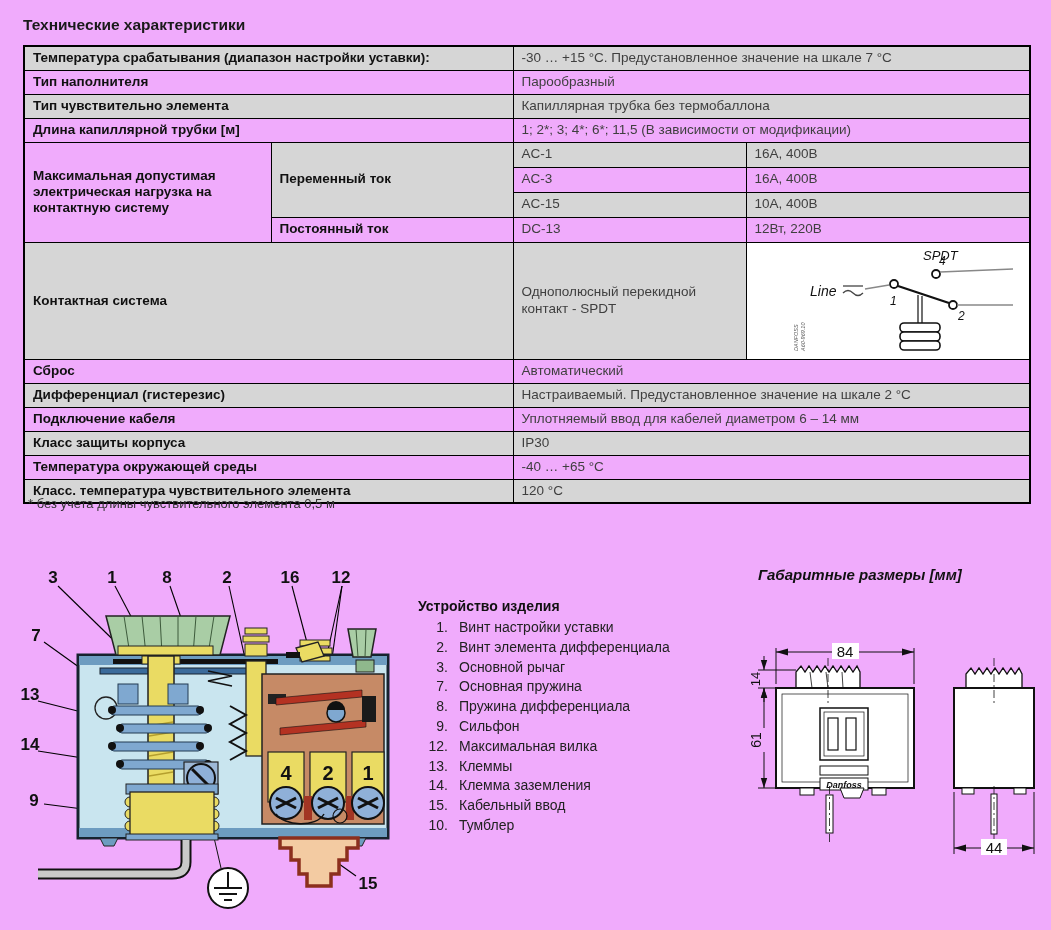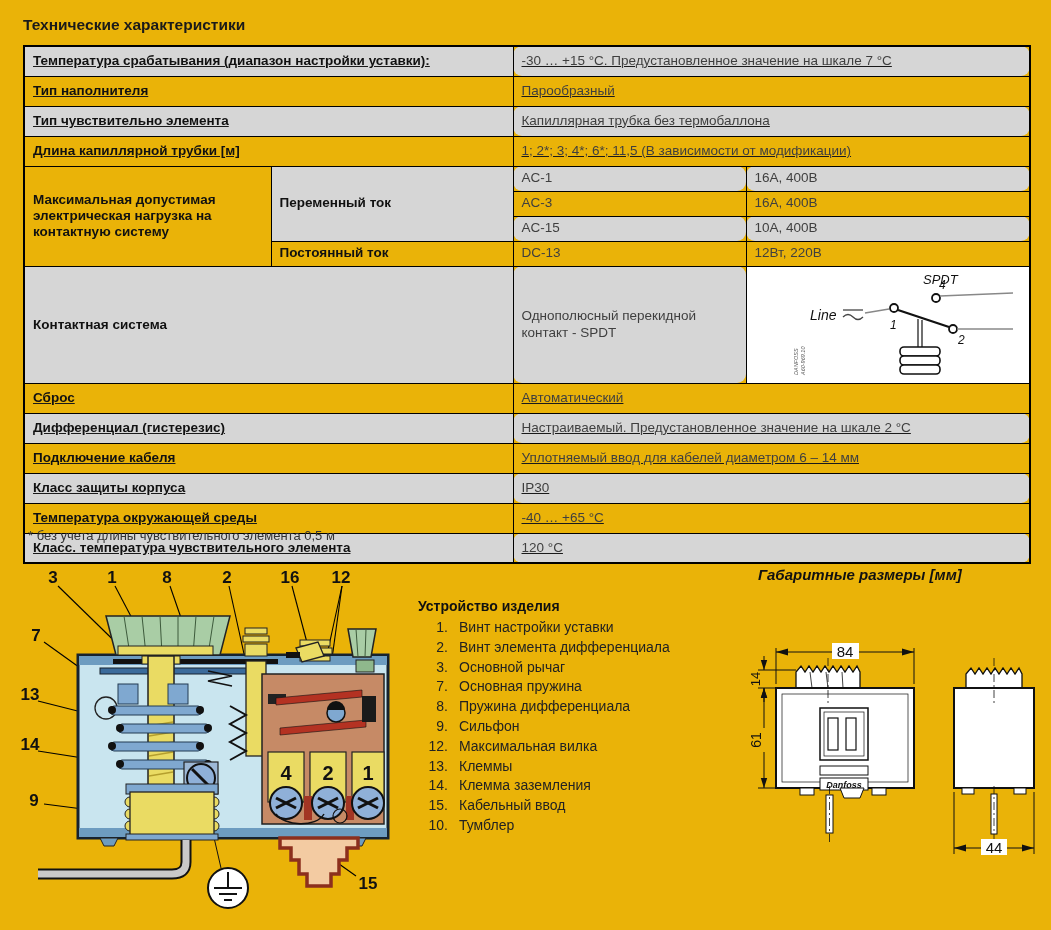--- a/index.html
+++ b/index.html
@@ -1,28 +1,28 @@
 <!DOCTYPE html>
 <html><head>
 <meta charset="utf-8">
 <style>
   html,body{margin:0;padding:0;background:#fff;}
-  .page{position:relative;width:1051px;height:930px;background:#eab308;
+  .page{position:relative;width:1051px;height:930px;background:#f0abfc;
         font-family:"Liberation Sans","DejaVu Sans",sans-serif;color:#1a1a1a;overflow:hidden;}
   .title{position:absolute;left:23px;top:16px;font-size:15.5px;font-weight:bold;color:#1a1a1a;}
   table.specs{position:absolute;left:23px;top:45px;width:1006px;border-collapse:collapse;
         table-layout:fixed;border:2px solid #000;}
   table.specs td{border:1px solid #000;padding:2px 8px;vertical-align:middle;
         font-size:13.5px;line-height:1.2;}
   td.lab{font-weight:bold;color:#111;}
-  td.val{color:#3f3f3f;border-radius:9px;}
+  td.val{color:#3f3f3f;}
   td.g{background:#d6d6d6;}
-  tr.h26{height:30px;text-decoration:underline;} tr.h25{height:25px;} tr.hc{height:110px;}
+  tr.h26{height:24px;} tr.h25{height:25px;} tr.hc{height:110px;}
   td.diag{padding:0;background:#fff;font-style:italic;}
-  .footnote{position:absolute;left:28px;top:528px;font-size:13px;color:#333;}
+  .footnote{position:absolute;left:28px;top:496px;font-size:13px;color:#333;}
   .device{position:absolute;left:418px;top:598px;width:330px;}
   .device-heading{font-size:14px;font-weight:bold;margin-bottom:4px;color:#111;}
   .device-row{display:flex;font-size:14px;line-height:19.8px;color:#222;}
   .device-row .num{width:30px;text-align:right;margin-right:11px;flex:none;}
   .dims-heading{position:absolute;left:758px;top:566px;font-size:15px;font-weight:bold;color:#111;font-style:italic;}
   svg text{font-family:"Liberation Sans","DejaVu Sans",sans-serif;}
   .cutaway{position:absolute;left:18px;top:556px;}
   .dimsvg{position:absolute;left:748px;top:626px;}
 </style>
 </head>

